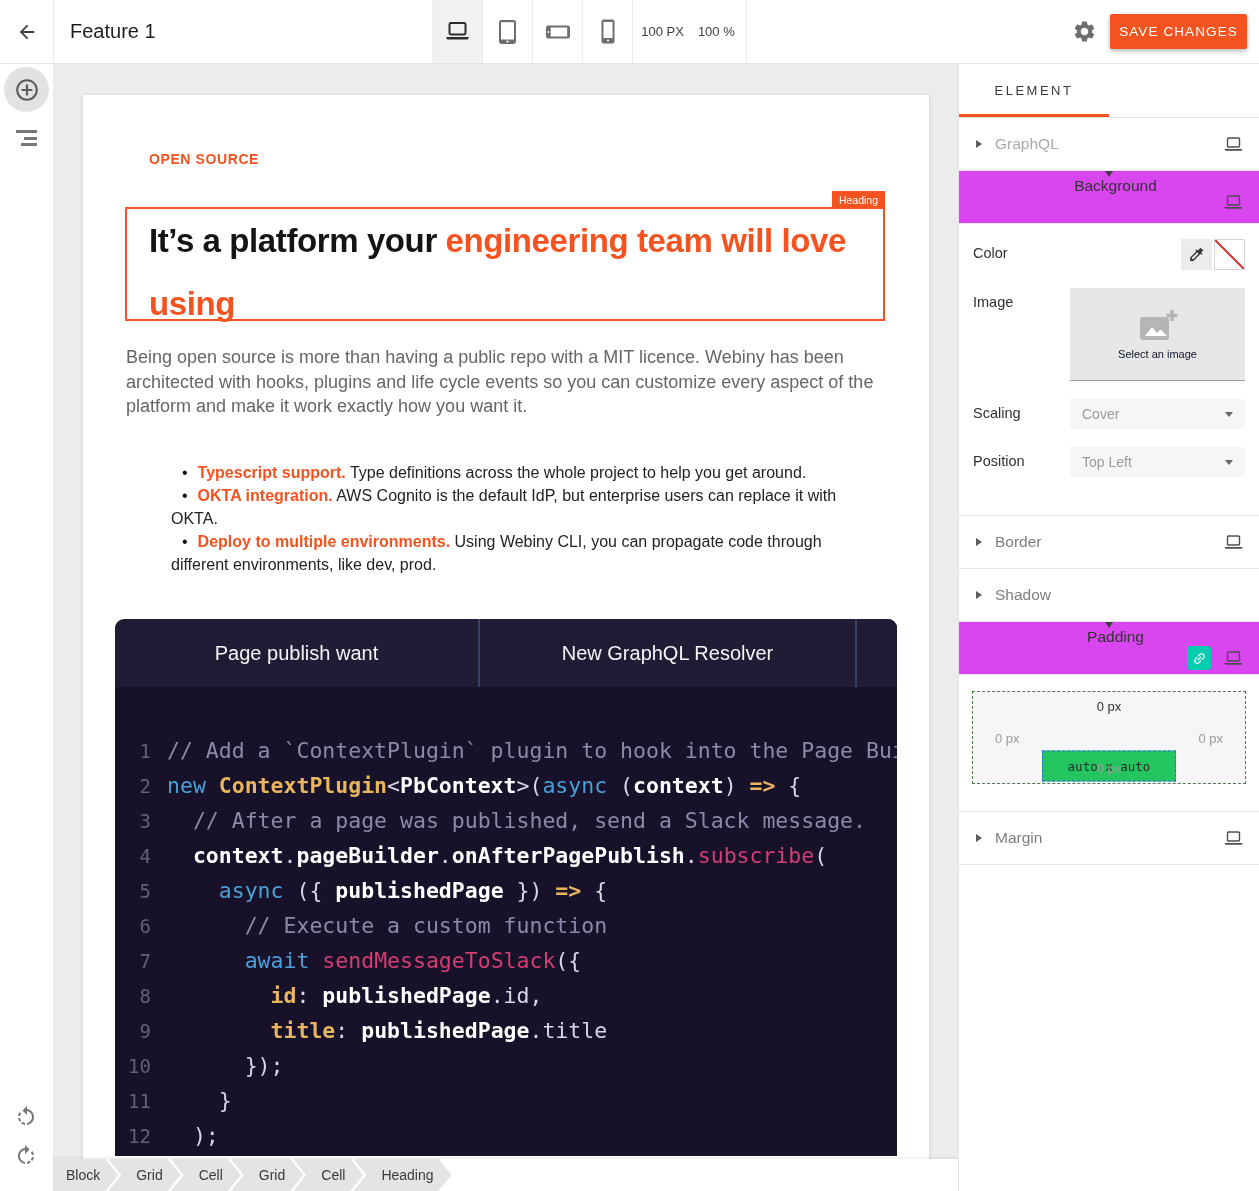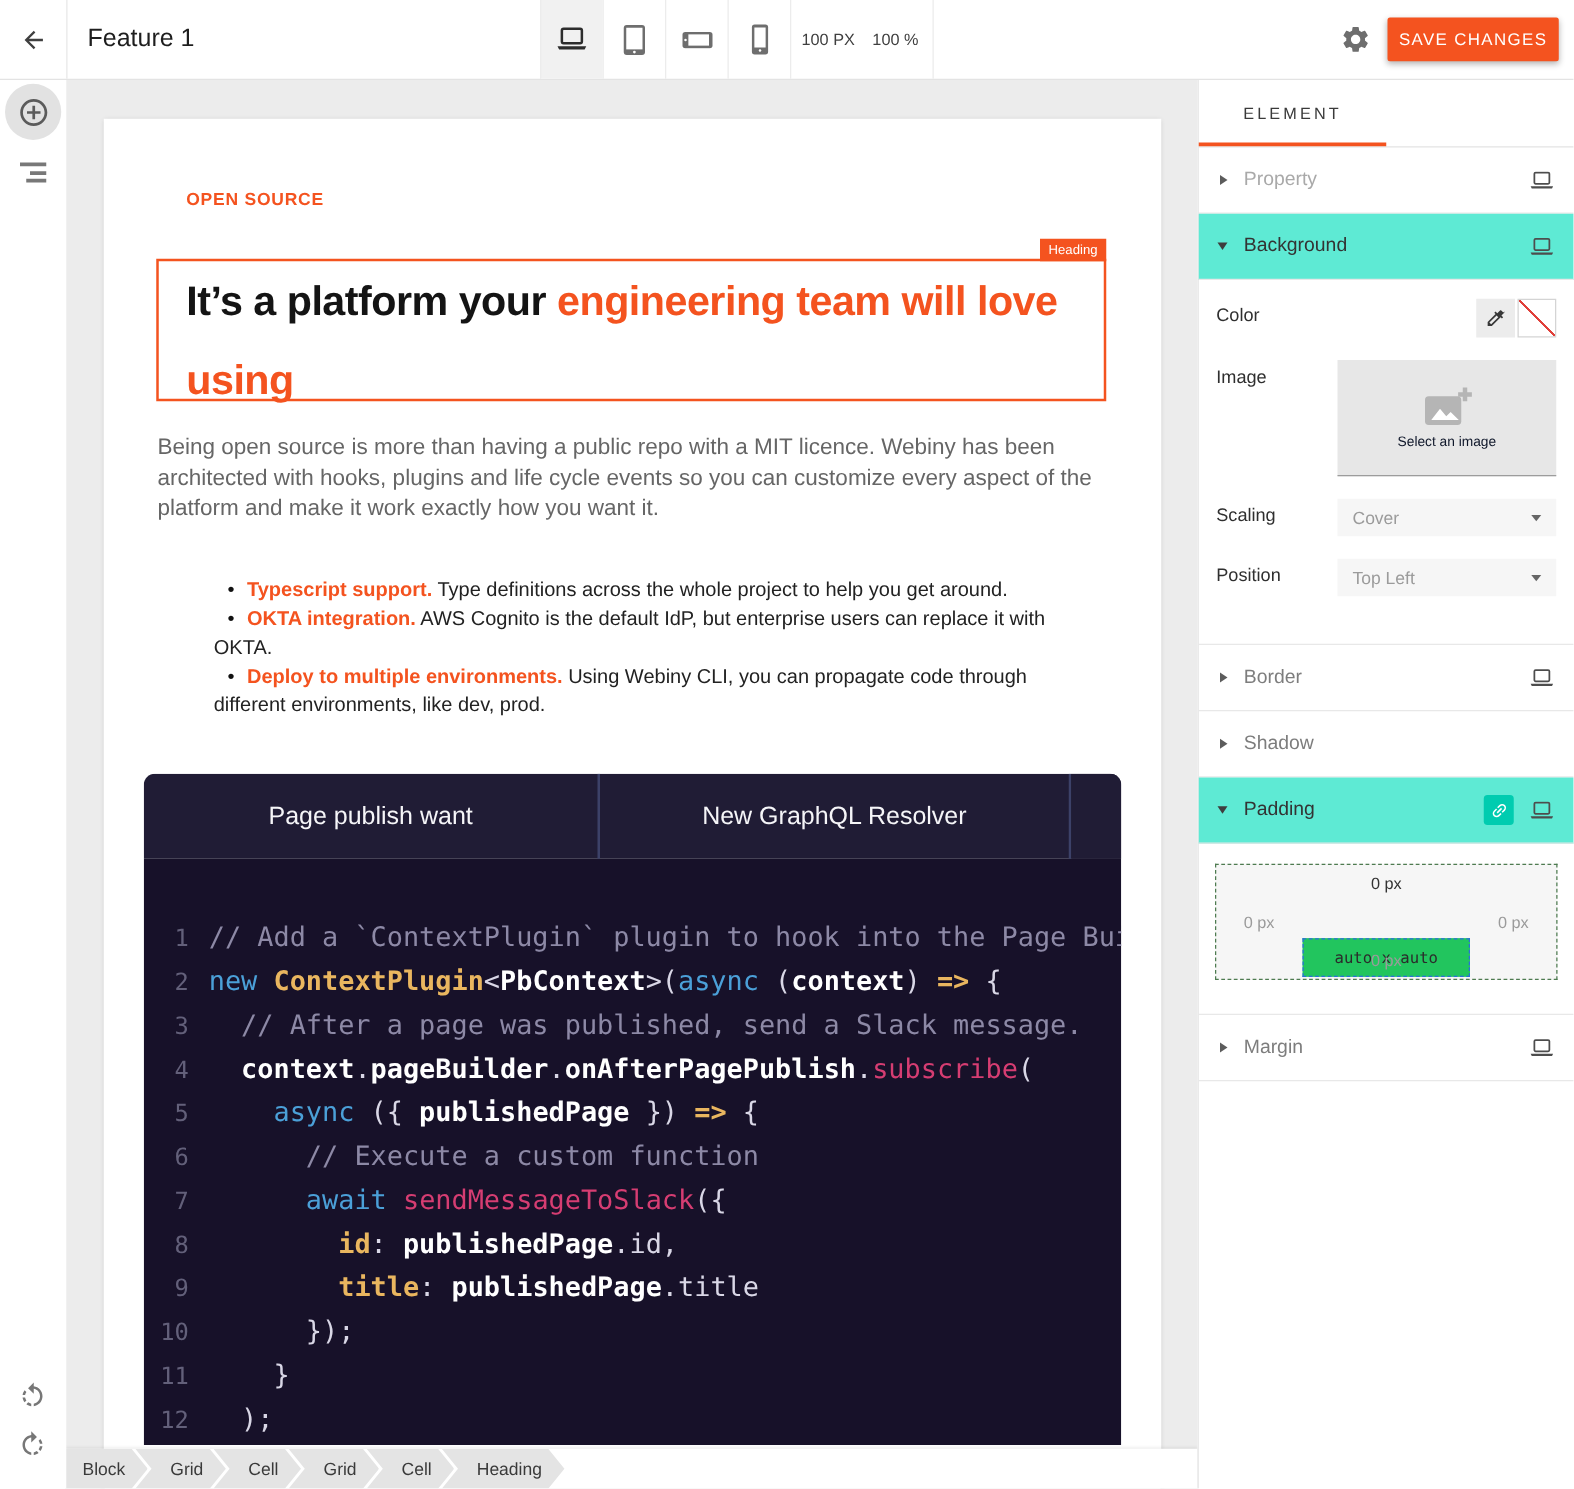--- a/index.html
+++ b/index.html
@@ -52,21 +52,21 @@
   .tk-p{color:#d9d7e6;}
   .crumbs{position:absolute;left:0;bottom:0;width:100%;height:32px;background:#fff;display:flex;z-index:10;box-shadow:0 -1px 3px rgba(0,0,0,.1);}
   .chip{height:32px;background:#e4e4e4;display:flex;align-items:center;justify-content:center;font-size:14px;color:#3a3a3a;padding:0 18px 0 28px;clip-path:polygon(0 0, calc(100% - 13px) 0, 100% 50%, calc(100% - 13px) 100%, 0 100%, 13px 50%);margin-left:-10px;cursor:pointer;}
   .chip.first{clip-path:polygon(0 0, calc(100% - 13px) 0, 100% 50%, calc(100% - 13px) 100%, 0 100%);margin-left:0;padding-left:14px;}
   .panel{position:absolute;right:0;top:63px;width:300px;bottom:0;background:#fff;border-left:1px solid #e4e4e4;}
   .ptabs{height:54px;border-bottom:1px solid #e4e4e4;display:flex;position:relative;}
   .ptab{width:150px;display:flex;align-items:center;justify-content:center;font-size:13px;letter-spacing:2.5px;color:#3a3a3a;cursor:pointer;}
   .ptab + .ptab{color:#5a5a5a;}
   .underline{position:absolute;bottom:0;left:0;width:150px;height:3px;background:#f4531f;}
   .sechead{height:53px;display:flex;align-items:center;padding:0 15px;border-bottom:1px solid #e8e8e8;position:relative;box-sizing:border-box;cursor:pointer;}
-  .sechead.open{background:#5eead4;}
+  .sechead.open{background:#d946ef;flex-direction:column;}
   .tri-r{width:0;height:0;border-left:6px solid #5c5c5c;border-top:4.5px solid transparent;border-bottom:4.5px solid transparent;margin-left:2px;flex:none;}
   .tri-d{width:0;height:0;border-top:6px solid #3e3e3e;border-left:4.5px solid transparent;border-right:4.5px solid transparent;flex:none;}
   .seclabel{margin-left:13px;font-size:15.5px;}
   .lab-dim{color:#a9a9a9;}
   .lab-mid{color:#7d7d7d;}
   .lab-dark{color:#333;}
   .secicons{margin-left:auto;display:flex;align-items:center;gap:12px;}
   .linkbtn{width:24px;height:24px;border-radius:3px;background:#00ccb0;display:flex;align-items:center;justify-content:center;cursor:pointer;}
   .linkbtn svg{transform:rotate(-45deg);}
   .bgbody{padding:15px 14px 38px;border-bottom:1px solid #e8e8e8;}
@@ -252,21 +252,21 @@
   </div>
 
   <div class="panel">
     <div class="ptabs">
       <div class="ptab">ELEMENT</div>
       <div class="underline"></div>
     </div>
 
     <div class="sechead">
       <span class="tri-r"></span>
-      <span class="seclabel lab-dim">Property</span>
+      <span class="seclabel lab-dim">GraphQL</span>
       <span class="secicons">
           <svg width="21" height="15" viewBox="0 0 21 15">
             <rect x="4.5" y="1" width="12" height="9" rx="1" fill="none" stroke="#4d4d4d" stroke-width="1.4"></rect>
             <path d="M1.5 12h18l-.9 1.8H2.4z" fill="#4d4d4d"></path>
           </svg>
         </span>
     </div>
 
     <div class="sechead open">
       <span class="tri-d"></span>

